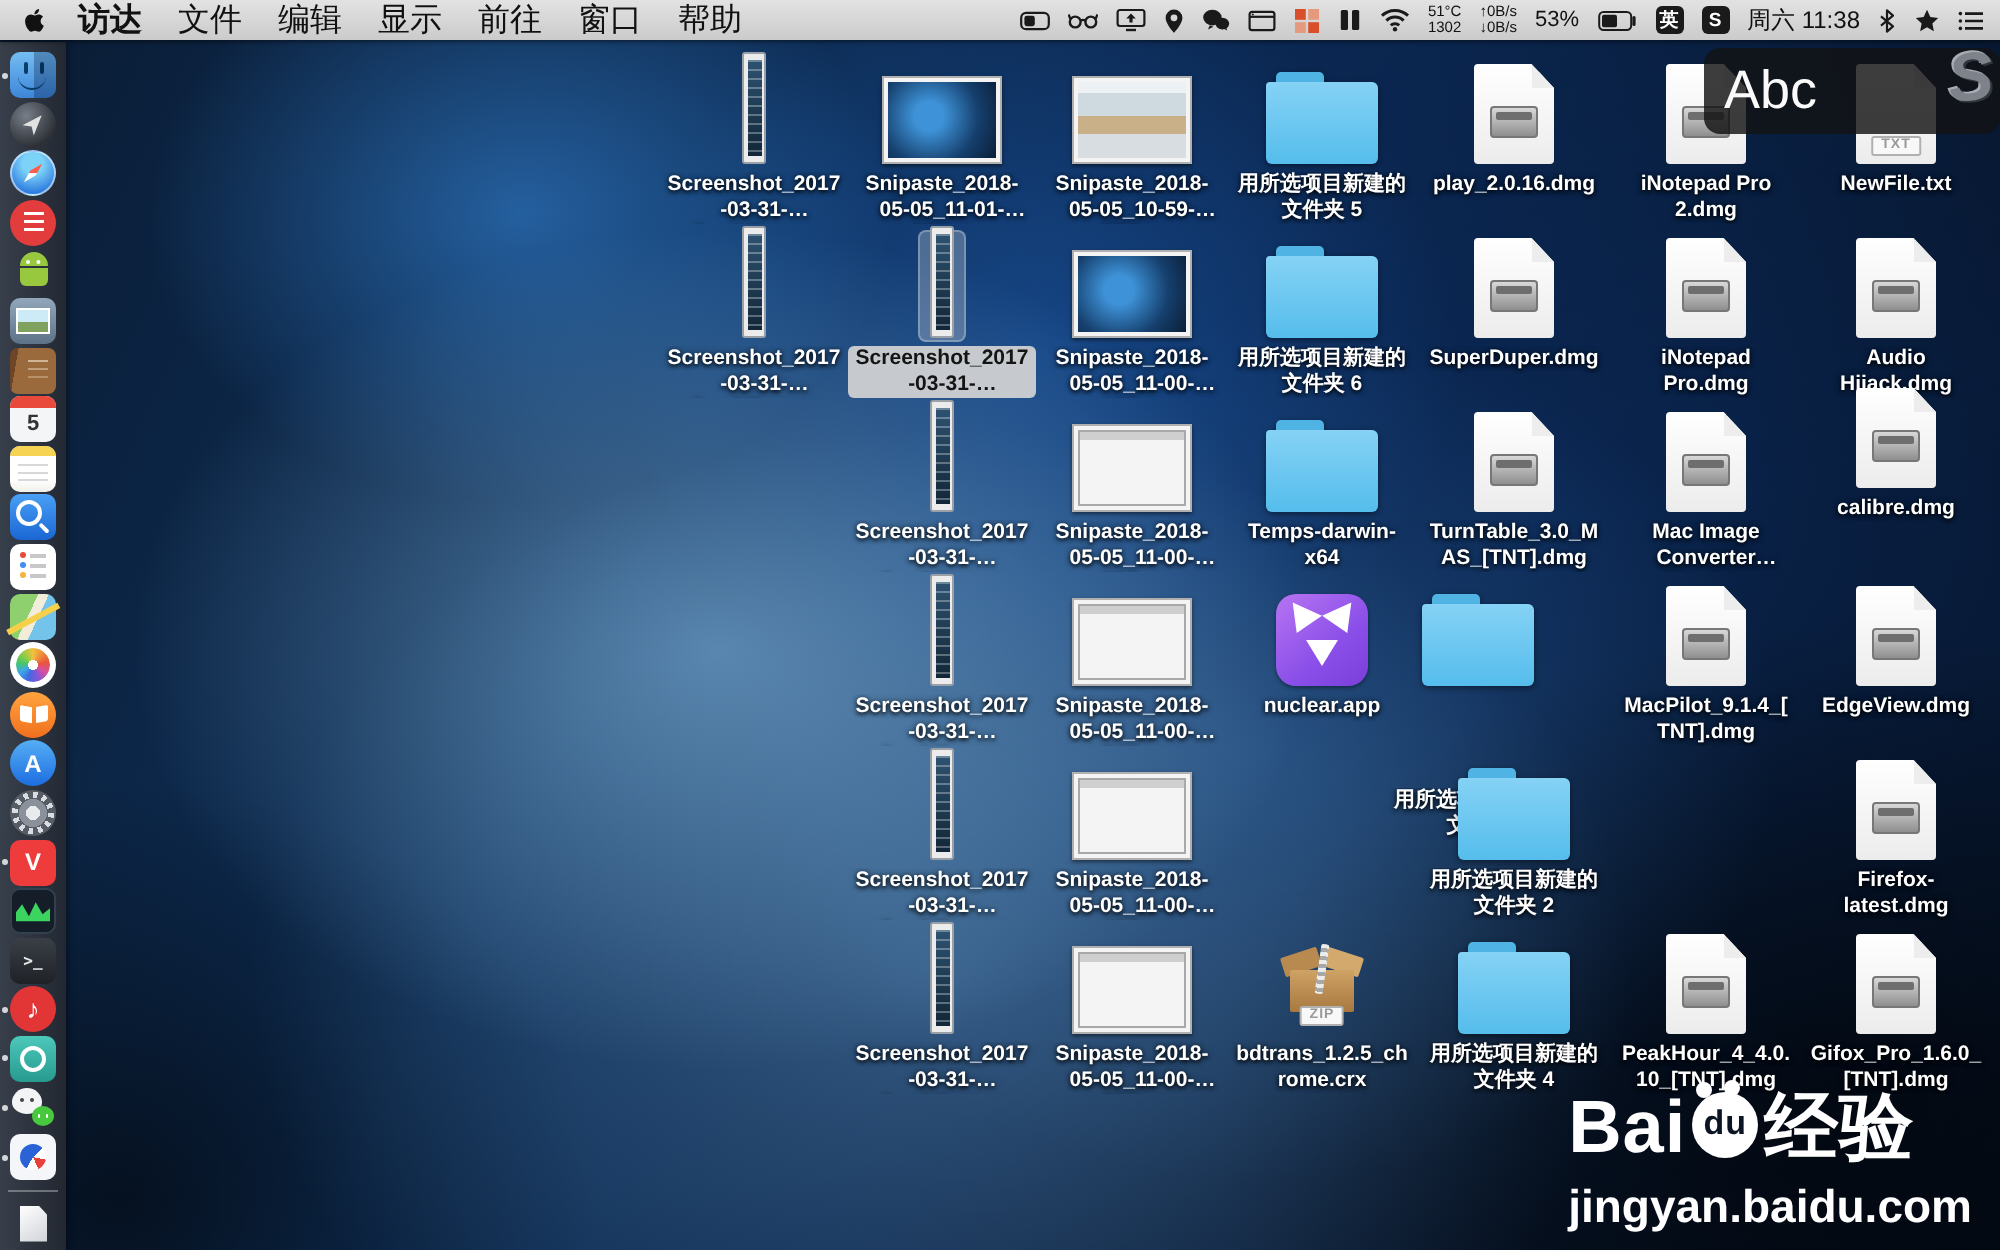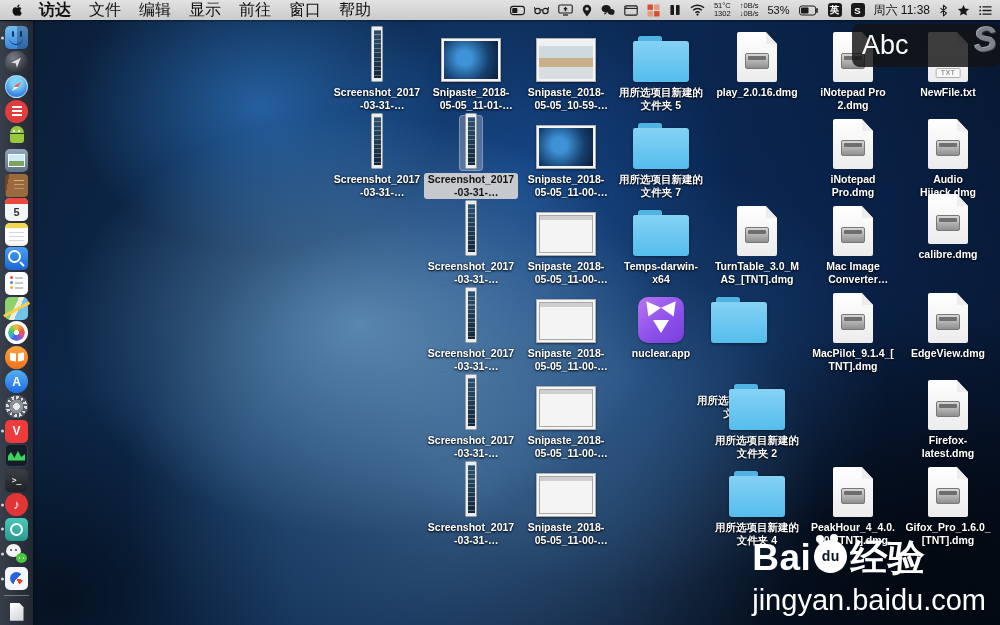--- a/index.html
+++ b/index.html
@@ -221,25 +221,25 @@
     background:rgba(18,18,20,.82);border-radius:8px;display:flex;align-items:center;}
   #abc-text{color:#fafafa;font-size:27px;padding-left:10px;}
   #snipaste-logo{position:absolute;right:3px;top:20px;z-index:46;font-size:34px;font-weight:700;
     font-style:italic;color:#9aa0a8;opacity:.8;transform:rotate(-6deg);
     text-shadow:1px 1px 0 #3a3f46,-1px -1px 0 #d0d4da;}
 
   
   #watermark{position:absolute;right:14px;bottom:8px;z-index:20;color:#fff;}
   .wm1{display:flex;align-items:center;font-weight:700;font-size:37px;letter-spacing:.5px;}
   .wm-paw{width:33px;height:33px;border-radius:50%;background:#fff;color:#0b1524;
-    display:flex;align-items:center;justify-content:center;font-size:14px;font-weight:700;
+    display:flex;align-items:center;justify-content:center;font-size:17px;font-weight:700;
     margin:0 3px;position:relative;top:-2px;}
   .wm-paw::before{content:"";position:absolute;top:-5px;left:2px;width:8px;height:8px;
     border-radius:50%;background:#fff;box-shadow:14px -1px 0 #fff;}
-  .wm2{font-size:29px;font-weight:400;margin-top:1px;}
+  .wm2{font-size:23px;font-weight:700;margin-top:1px;}
 </style>
 </head>
 <body>
 
 <div id="wallpaper"></div>
 
 <div id="menubar">
   <div class="mb-left">
     <span class="apple-wrap">
       <svg viewBox="0 0 14 16" width="12" height="14">
@@ -425,21 +425,30 @@
       </div>
       <div class="label">Snipaste_2018-05-05_11-00-10.jpg</div>
     </div>
     <div class="cell" style="left: 614px; top: 115px;">
       <div class="icon-box">
         <div class="art-folder">
           <i class="tab"></i>
           <i class="body"></i>
         </div>
       </div>
-      <div class="label">用所选项目新建的文件夹 7</div>
+      <div class="label">用所选项目新建的文件夹 6</div>
+    </div>
+    <div class="cell" style="left: 710px; top: 115px;">
+      <div class="icon-box">
+        <div class="art-page">
+          <i class="fold"></i>
+          <i class="drive"></i>
+        </div>
+      </div>
+      <div class="label">SuperDuper.dmg</div>
     </div>
     <div class="cell" style="left: 901px; top: 115px;">
       <div class="icon-box">
         <div class="art-page">
           <i class="fold"></i>
           <i class="drive"></i>
         </div>
       </div>
       <div class="label">Audio Hijack.dmg</div>
     </div>
@@ -583,20 +592,32 @@
       <div class="icon-box">
         <div class="art-mobile"></div>
       </div>
       <div class="label">Screenshot_2017-03-31-0...obile.png</div>
     </div>
     <div class="cell" style="left: 519px; top: 463px;">
       <div class="icon-box">
         <div class="art-photo window"></div>
       </div>
       <div class="label">Snipaste_2018-05-05_11-00-56.jpg</div>
+    </div>
+    <div class="cell" style="left: 614px; top: 463px;">
+      <div class="icon-box">
+        <div class="art-zip">
+          <i class="flapL"></i>
+          <i class="flapR"></i>
+          <i class="boxb"></i>
+          <i class="zipline"></i>
+          <span class="fbadge">ZIP</span>
+        </div>
+      </div>
+      <div class="label">bdtrans_1.2.5_chrome.crx</div>
     </div>
     <div class="cell" style="left: 710px; top: 463px;">
       <div class="icon-box">
         <div class="art-folder">
           <i class="tab"></i>
           <i class="body"></i>
         </div>
       </div>
       <div class="label">用所选项目新建的文件夹 4</div>
     </div>

